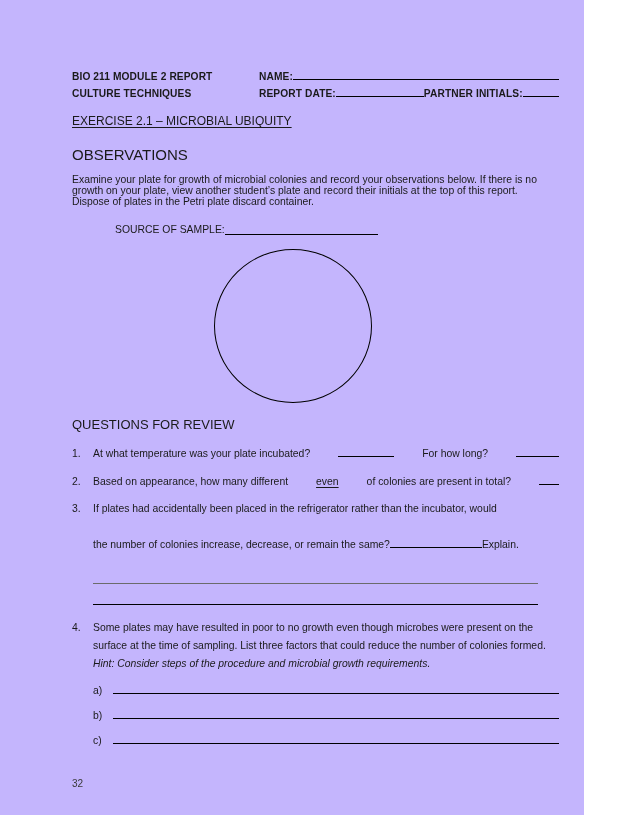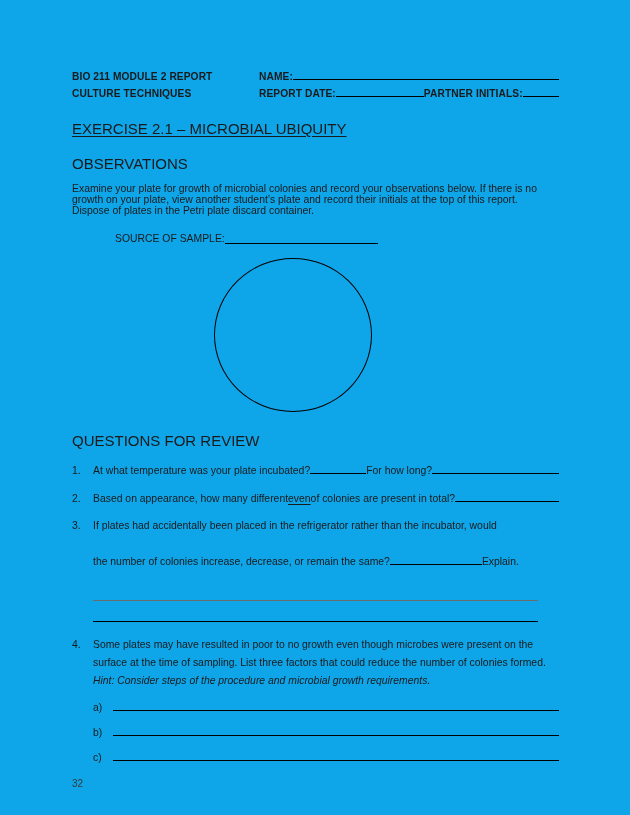--- a/index.html
+++ b/index.html
@@ -11,23 +11,23 @@
     width: 630px;
     height: 815px;
     position: relative;
     font-family: "Liberation Sans", sans-serif;
     color: #1a1a1a;
     overflow: hidden;
   }
   .page {
     position: absolute;
     left: 0; top: 0;
-    width: 630px;
+    width: 584px;
     height: 815px;
-    background: #0ea5e9;
+    background: #c4b5fd;
     text-decoration: underline;
   }
   .content {
     position: absolute;
     left: 72px;
     top: 68px;
     width: 487px;
   }
 
   
@@ -54,22 +54,22 @@
   .ul {
     border-bottom: 1.15px solid #000;
     display: inline-block;
     height: 11px;
     vertical-align: baseline;
   }
   .grow { flex: 1 1 auto; }
 
   
   .exercise-title {
-    margin-top: 19px;
-    font-size: 15px;
+    margin-top: 13px;
+    font-size: 12px;
     text-decoration: underline;
     text-underline-offset: 2px;
     display: inline-block;
   }
   .section-label {
     margin-top: 17px;
     font-size: 15px;
   }
   .para {
     margin-top: 11px;
@@ -103,41 +103,41 @@
     top: 8px;
     width: 156px;
     height: 152px;
     border: 1.15px solid #000;
     border-radius: 50%;
     background: transparent;
   }
 
   
   .questions-label {
-    font-size: 15px;
-    margin-top: 6px;
+    font-size: 13px;
   }
   .qlist { margin-top: 13px; }
   .q {
     position: relative;
     padding-left: 21px;
     font-size: 10.4px;
     line-height: 17.6px;
     margin-bottom: 10px;
   }
   .q .num {
     position: absolute;
     left: 0;
     top: 0;
   }
   .q-inline {
     display: flex;
     align-items: baseline;
     flex-wrap: nowrap;
     white-space: nowrap;
+    gap: 28px;
   }
   .blank-sm { width: 56px; }
 
   .q3-l2 {
     display: flex;
     align-items: baseline;
     white-space: nowrap;
     margin-top: 18px;
   }
   .q3-blank { width: 92px; }

